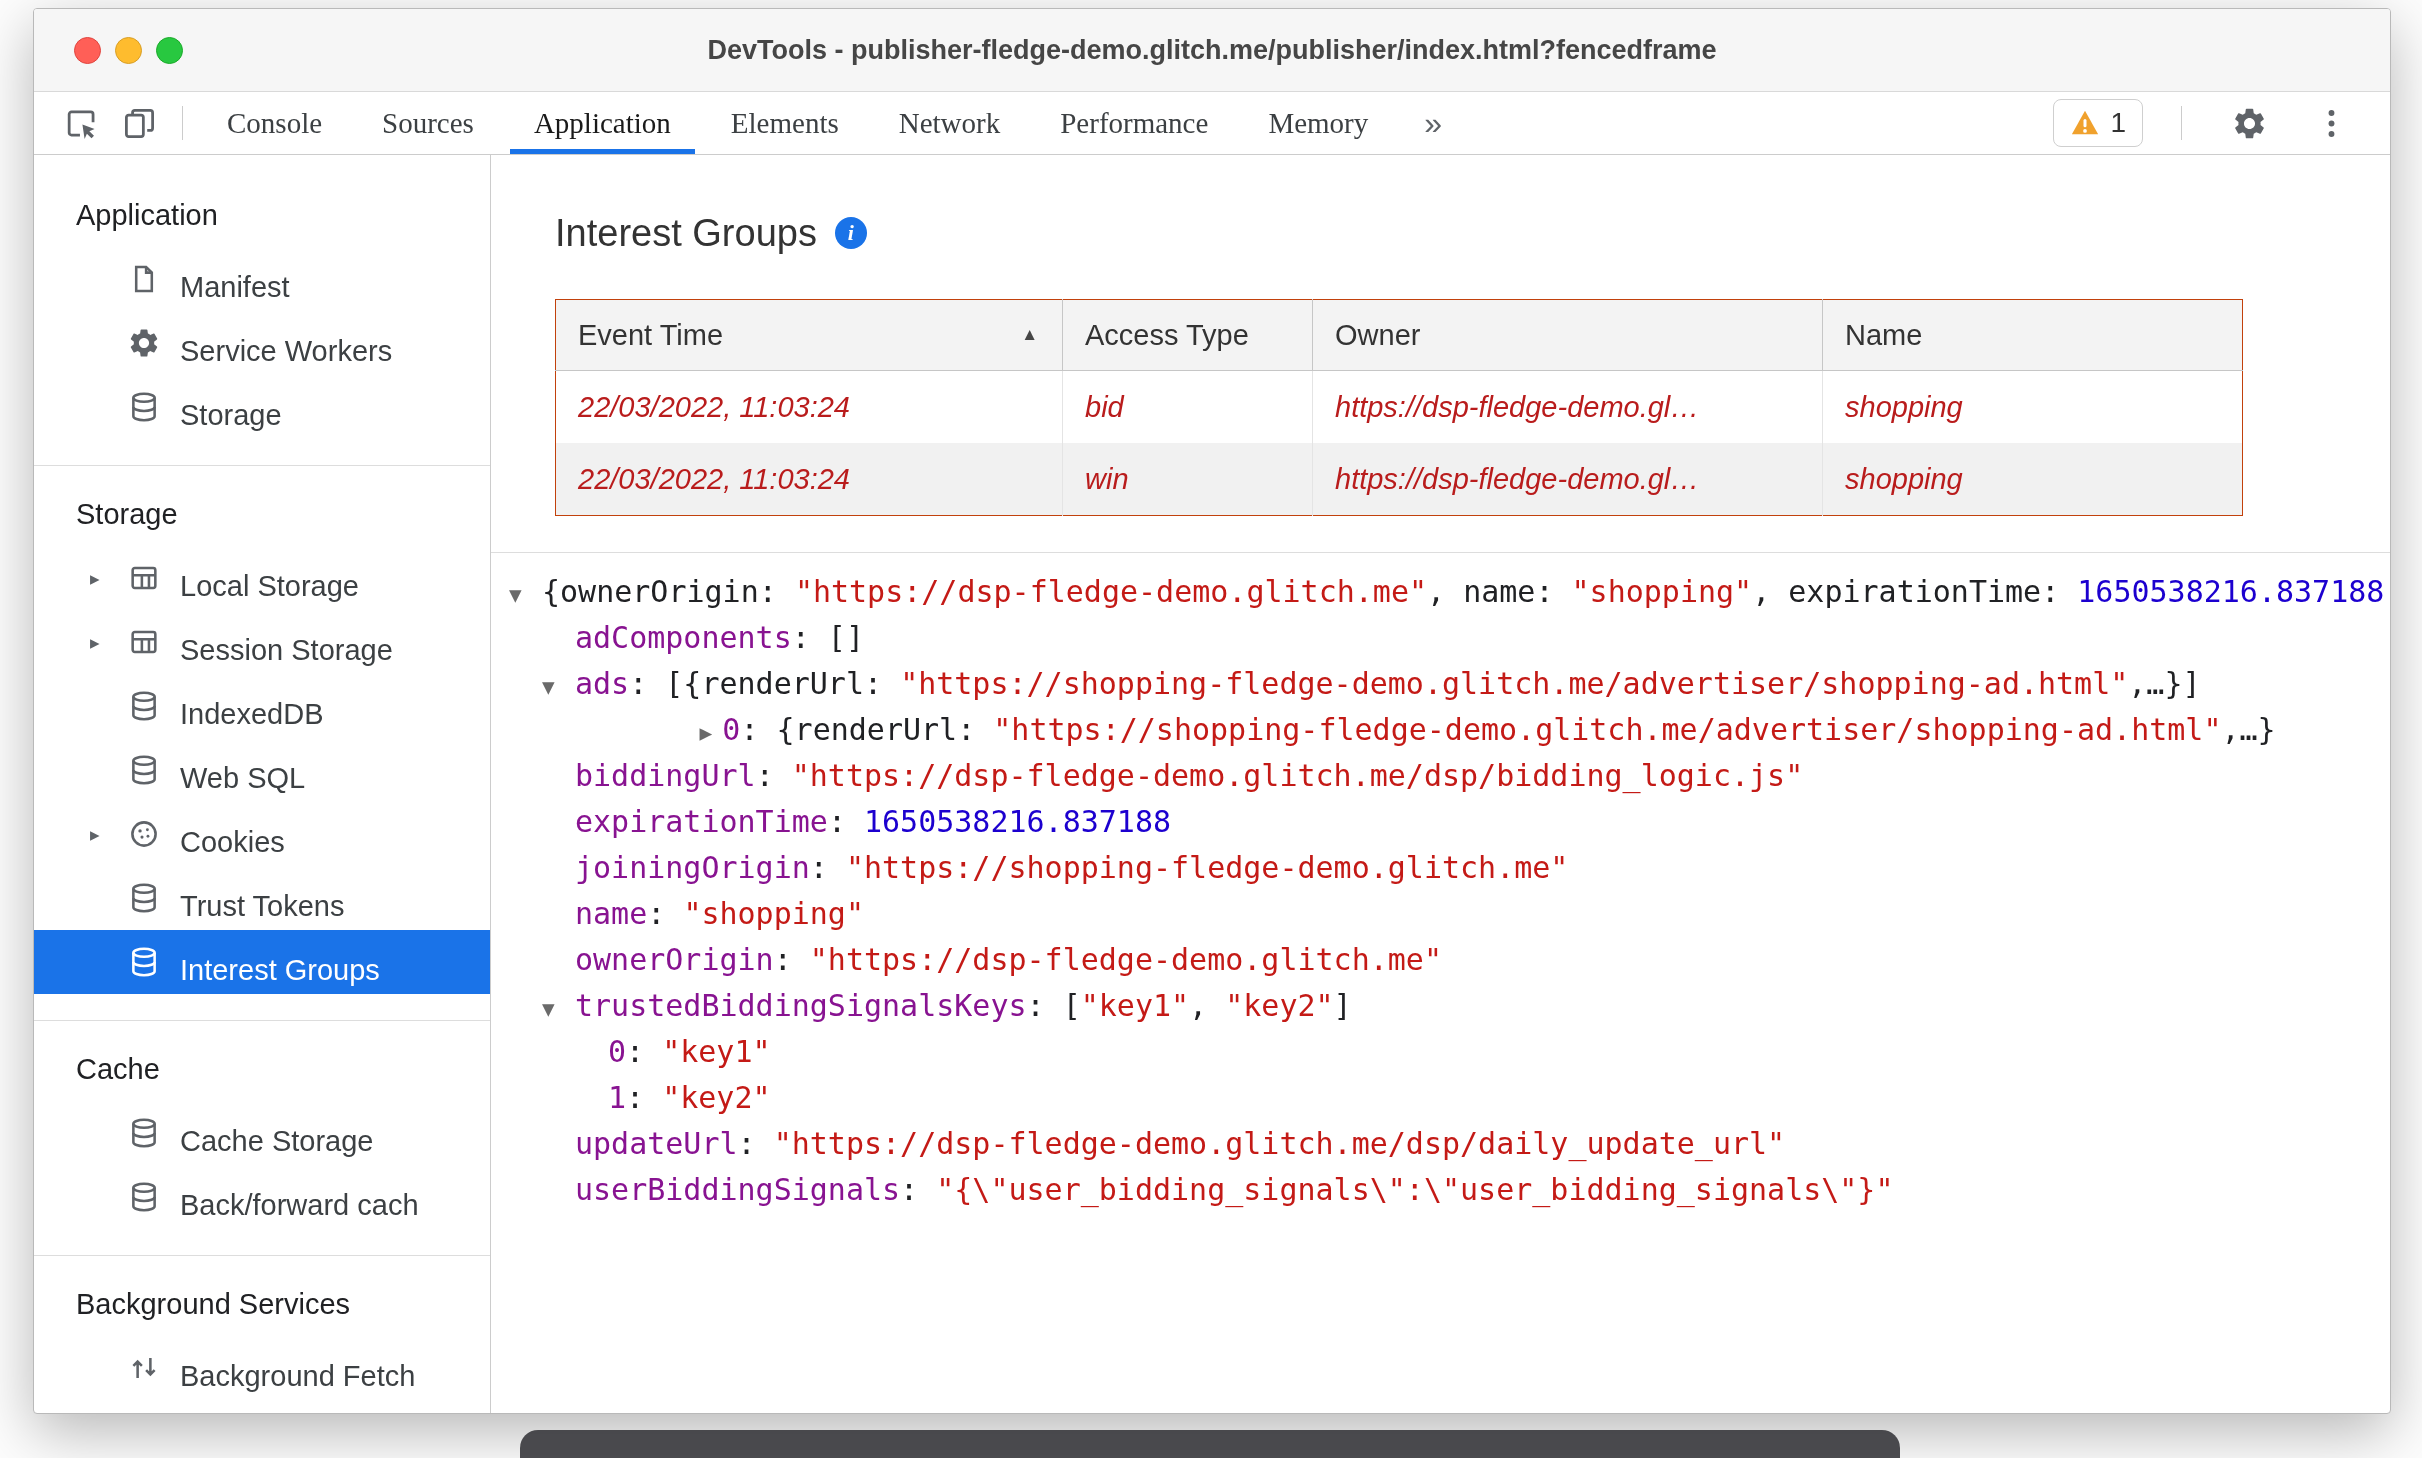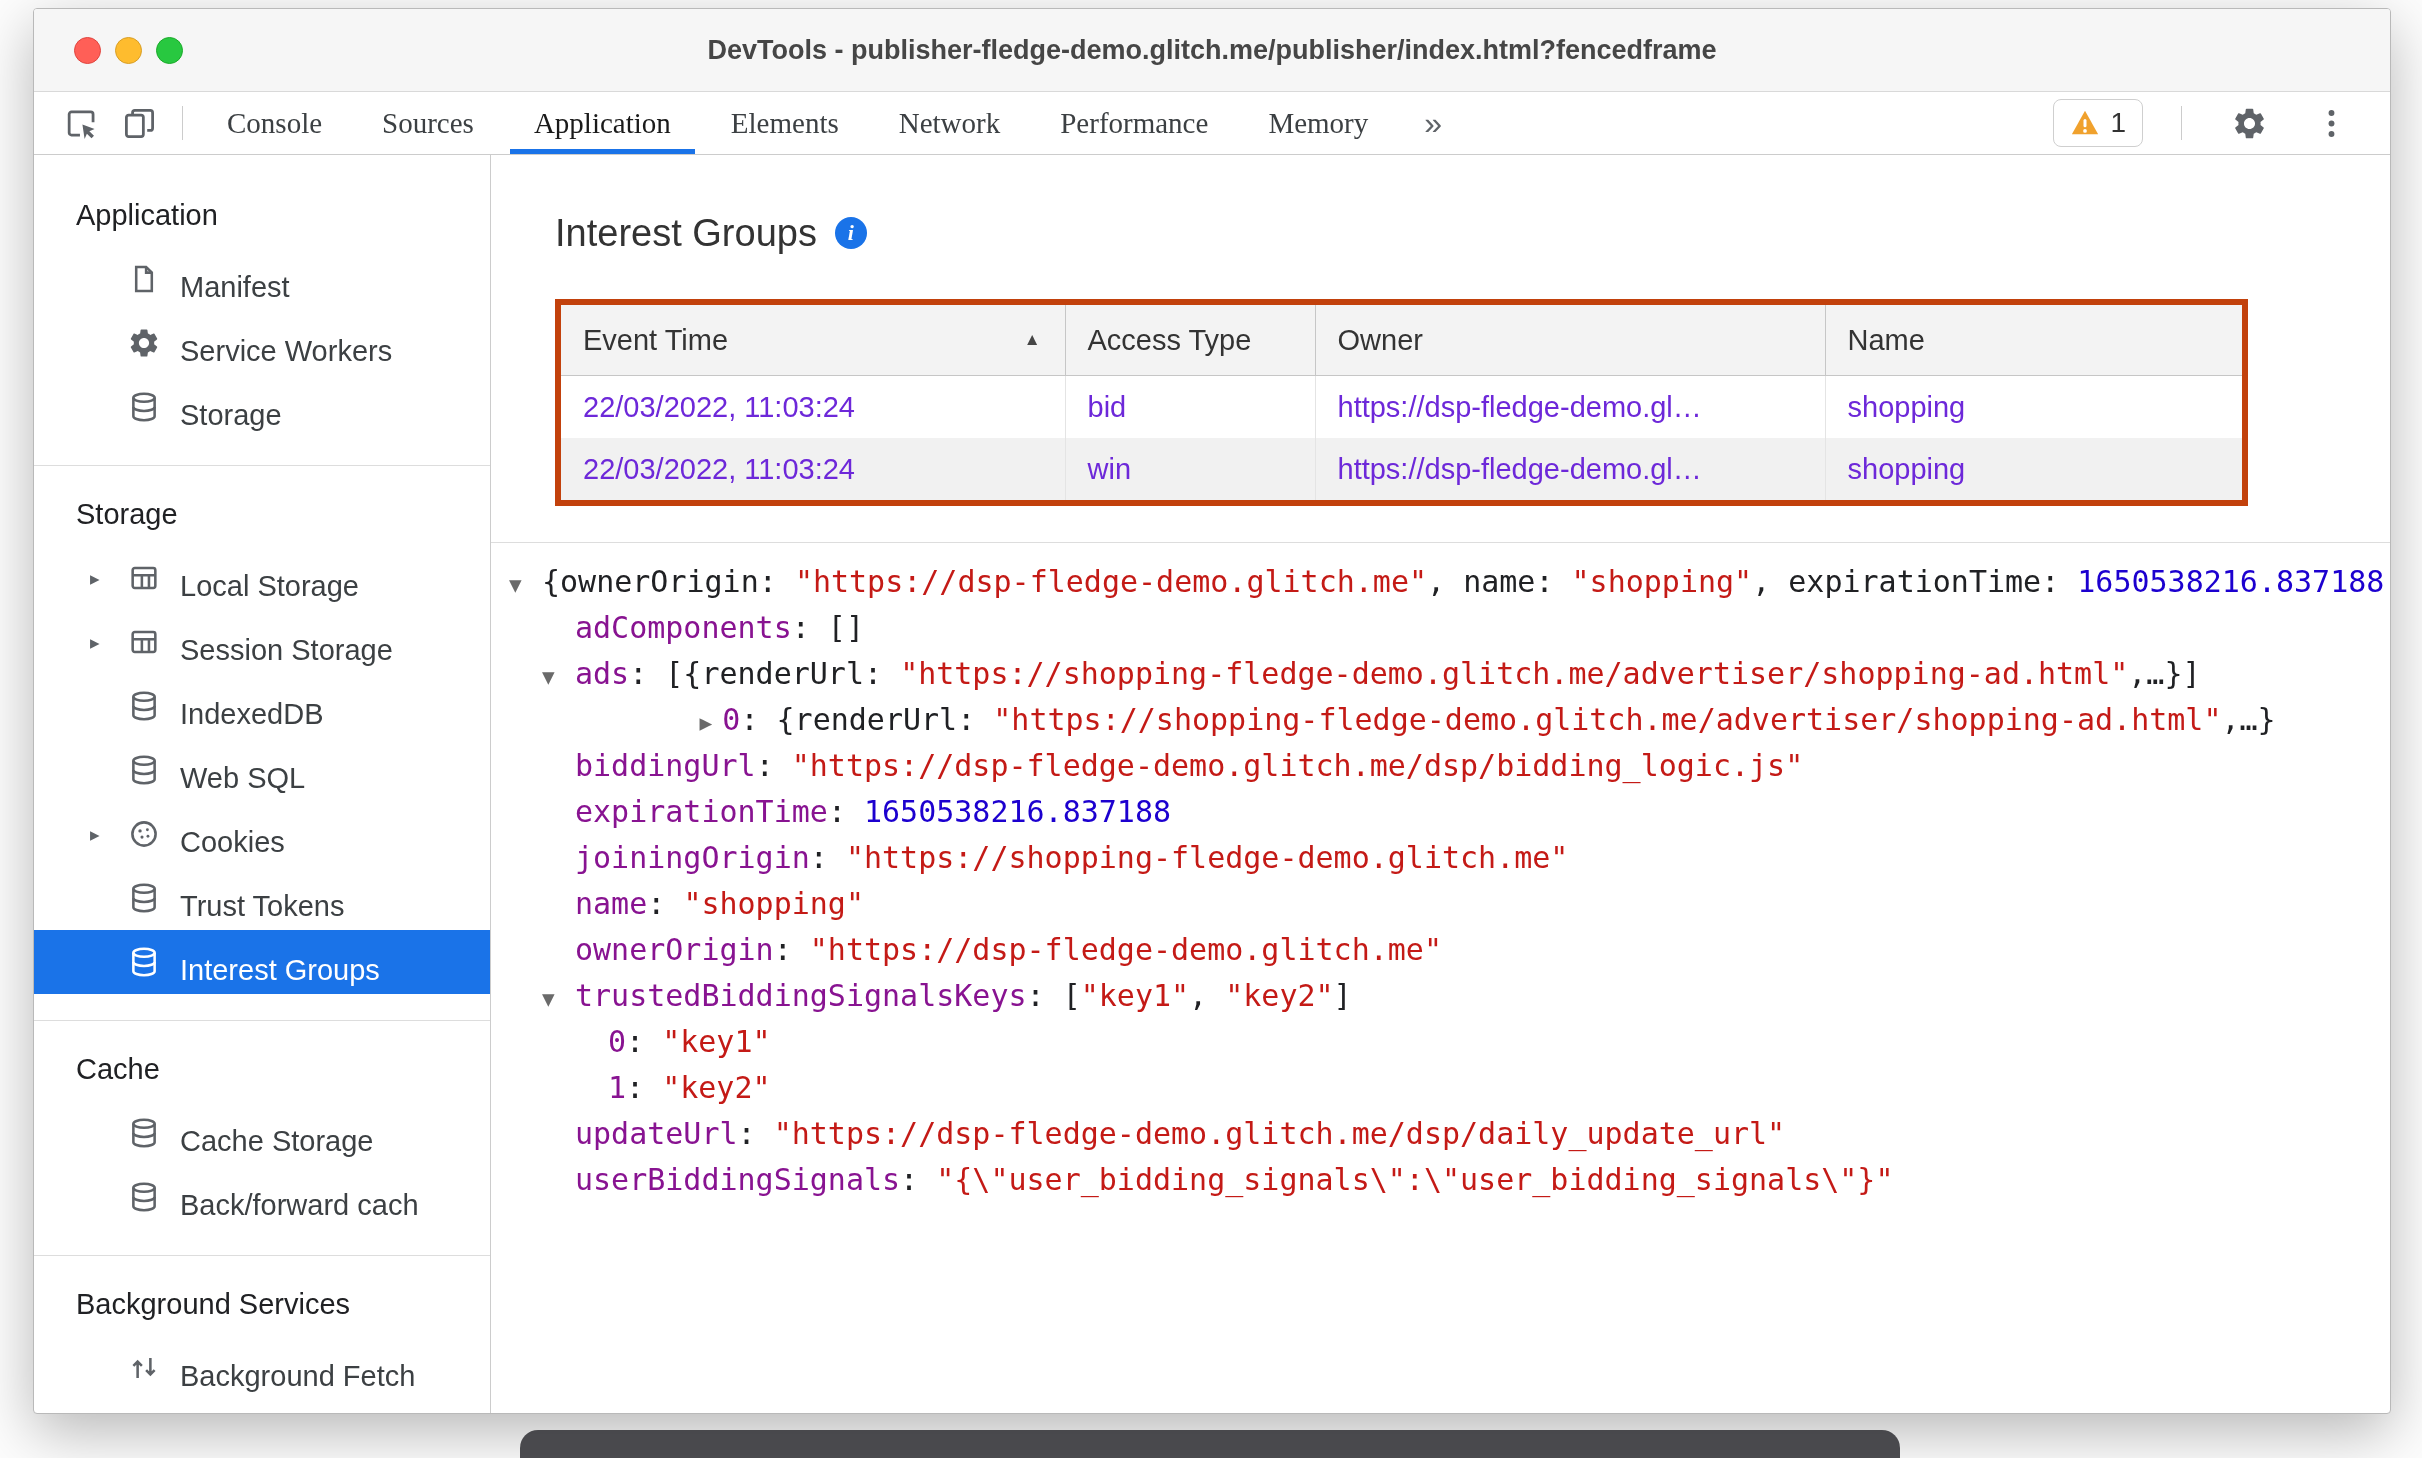--- a/index.html
+++ b/index.html
@@ -62,28 +62,28 @@
   
   .main{flex:1;min-width:0;overflow:hidden;}
   .main-title-row{margin:52px 0 0 64px;display:flex;align-items:center;gap:18px;height:52px;}
   .main-title{font-size:38px;font-weight:400;color:#333;}
   .info-badge{
     width:32px;height:32px;border-radius:50%;background:#1a73e8;color:#fff;
     font-family:"Liberation Serif",serif;font-style:italic;font-weight:700;font-size:22px;
     display:flex;align-items:center;justify-content:center;
   }
   
-  table.grid{border-collapse:collapse;table-layout:fixed;margin:40px 0 0 64px;font-size:29px;border:6px solid #c2410c;}
+  table.grid{border-collapse:collapse;table-layout:fixed;margin:40px 0 0 64px;font-size:29px;border:1px solid #c2410c;}
   table.grid th{
     background:#f3f3f3;height:70px;text-align:left;padding:0 0 0 22px;font-weight:400;color:#333;
     border-right:1px solid #c6c6c6;border-bottom:1px solid #c6c6c6;position:relative;white-space:nowrap;overflow:hidden;
   }
   table.grid td{
-    height:62px;padding:0 0 0 22px;color:#6d28d9;border-right:1px solid #e4e4e4;
-    white-space:nowrap;overflow:hidden;background:#fff;
+    height:72px;padding:0 0 0 22px;color:#b91c1c;border-right:1px solid #e4e4e4;
+    white-space:nowrap;overflow:hidden;background:#fff;font-style:italic;
   }
   table.grid tbody tr:nth-child(2) td{background:#f1f1f1;}
   table.grid th:last-child,table.grid td:last-child{border-right:none;}
   .sort{position:absolute;right:24px;top:50%;transform:translateY(-50%);font-size:17px;color:#454545;}
   
   .tree{
     margin-top:36px;border-top:1px solid #ddd;padding-top:16px;
     font-family:"DejaVu Sans Mono",monospace;font-size:30px;color:#202124;
   }
   .tline{height:46px;line-height:46px;white-space:pre;overflow:hidden;}

